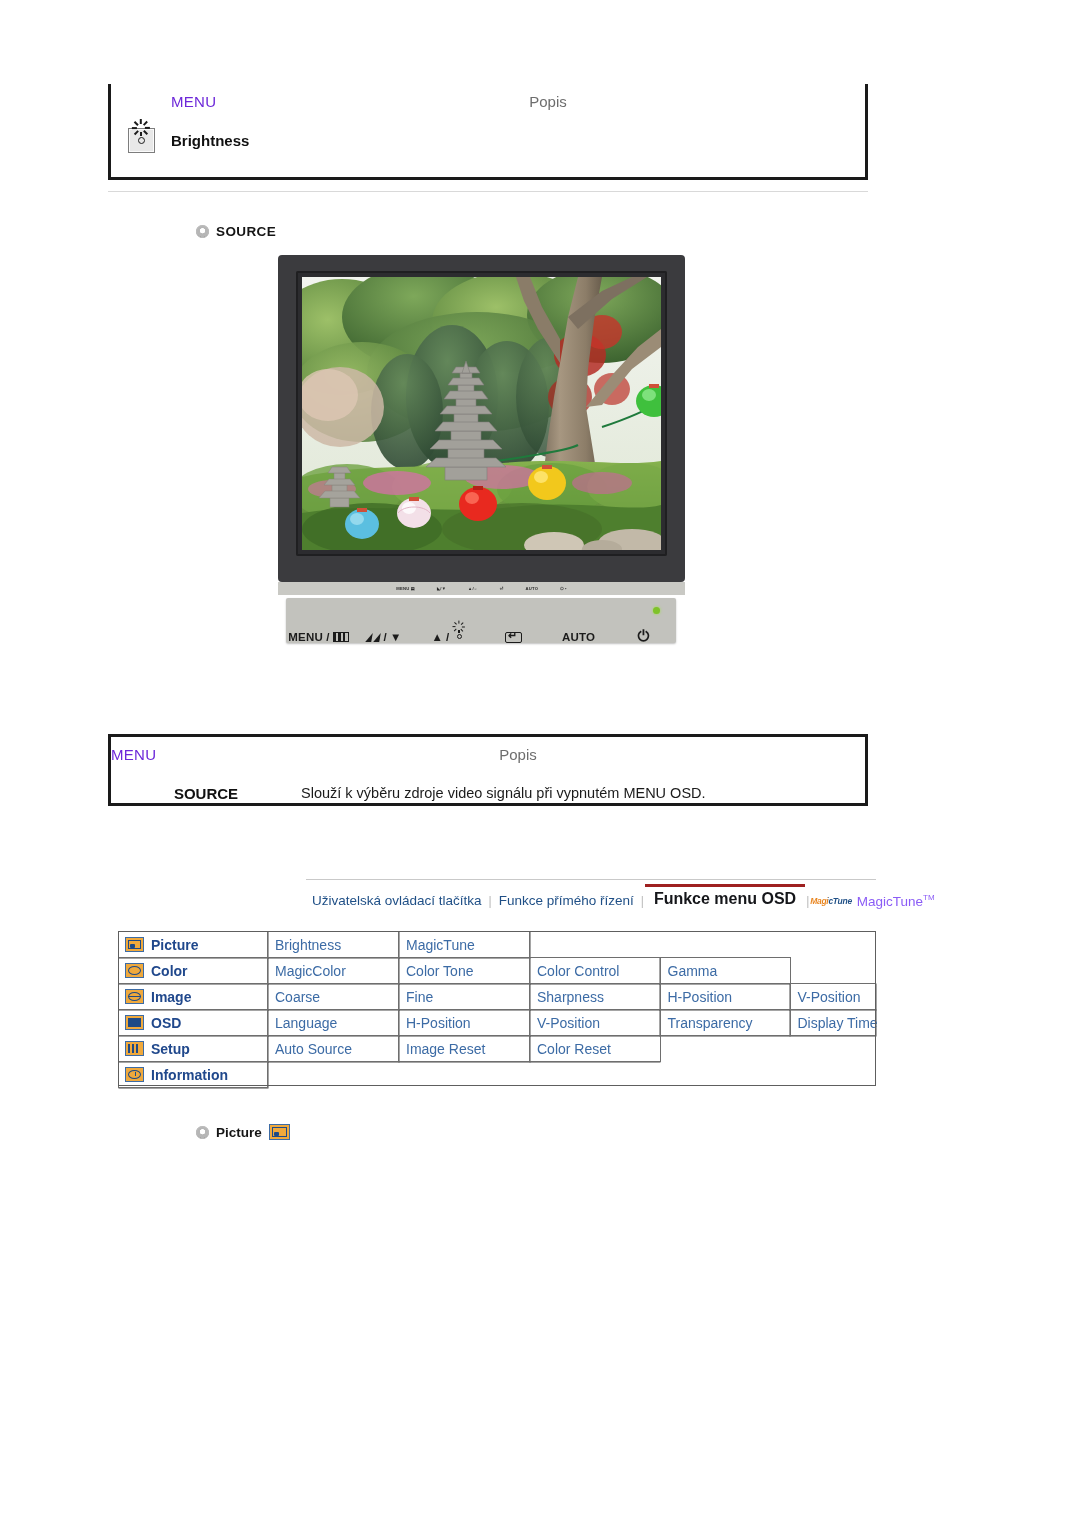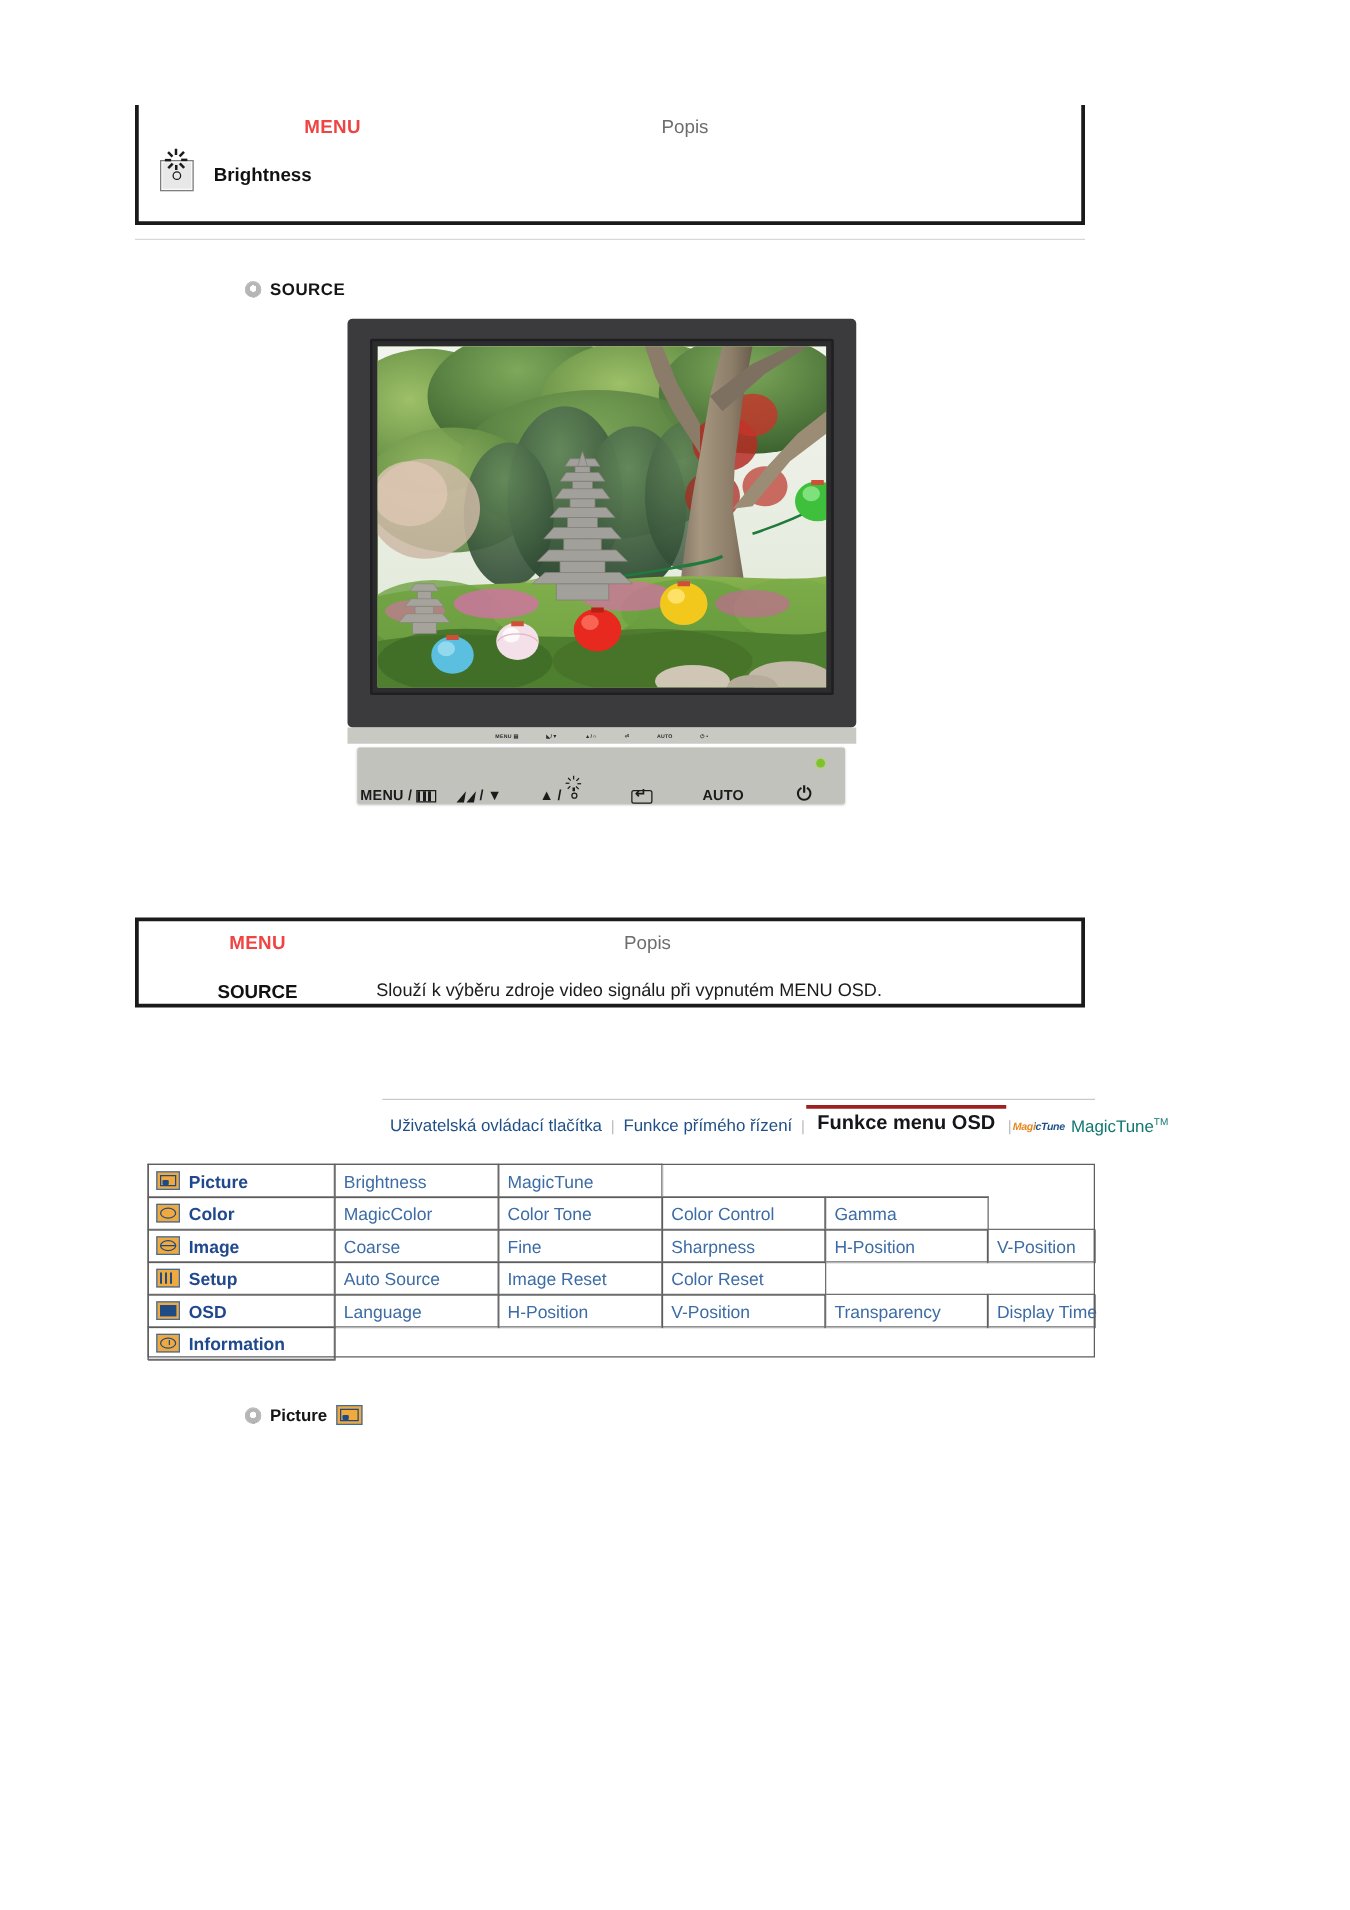--- a/index.html
+++ b/index.html
@@ -36,24 +36,24 @@
     align-items: center;
     height: 34px;
   }
   .mt-bodyrow {
     display: flex;
     align-items: center;
     height: 44px;
   }
   .mt-head-menu {
     width: 190px;
-    text-align: center;
+    text-align: left;
     font-size: 15px;
-    font-weight: bold;
-    color: #ef4444;
+    font-weight: normal;
+    color: #6d28d9;
     letter-spacing: .3px;
   }
   .mt-head-popis {
     flex: 1;
     text-align: center;
     font-size: 15px;
     color: #6d6d6d;
     padding-right: 130px;
     box-sizing: border-box;
   }
@@ -338,21 +338,21 @@
     border-top: 3px solid #9e2020;
     margin-top: -3px;
     padding: 3px 9px 0 9px;
   }
   .nav-sep {
     font-size: 12px;
     color: #b9b9b9;
     padding: 0 1px;
   }
   .nav-item.muted {
-    color: #0f766e;
+    color: #8b5cf6;
   }
   .mt-logo {
     display: inline-block;
     font-size: 8.5px;
     font-weight: bold;
     font-style: italic;
     color: #1f4f86;
     background: linear-gradient(to right, #e8821a 0 42%, #1f4f86 42% 100%);
     -webkit-background-clip: text;
     background-clip: text;
@@ -775,42 +775,42 @@
       </td>
       <td class="bx">Coarse</td>
       <td class="bx">Fine</td>
       <td class="bx">Sharpness</td>
       <td class="bx">H-Position</td>
       <td class="bx">V-Position</td>
     </tr>
     <tr>
       <td class="cat bx">
         <span class="cat-wrap">
+            <span class="osd-ico osd"></span>
+        <span>OSD</span>
+          </span>
+      </td>
+      <td class="bx">Language</td>
+      <td class="bx">H-Position</td>
+      <td class="bx">V-Position</td>
+      <td class="bx">Transparency</td>
+      <td class="bx">Display Time</td>
+    </tr>
+    <tr>
+      <td class="cat bx">
+        <span class="cat-wrap">
             <span class="osd-ico setup"></span>
         <span>Setup</span>
           </span>
       </td>
       <td class="bx">Auto Source</td>
       <td class="bx">Image Reset</td>
       <td class="bx">Color Reset</td>
       <td class="blank"></td>
       <td class="blank"></td>
-    </tr>
-    <tr>
-      <td class="cat bx">
-        <span class="cat-wrap">
-            <span class="osd-ico osd"></span>
-        <span>OSD</span>
-          </span>
-      </td>
-      <td class="bx">Language</td>
-      <td class="bx">H-Position</td>
-      <td class="bx">V-Position</td>
-      <td class="bx">Transparency</td>
-      <td class="bx">Display Time</td>
     </tr>
     <tr>
       <td class="cat bx">
         <span class="cat-wrap">
             <span class="osd-ico info"></span>
         <span>Information</span>
           </span>
       </td>
       <td class="blank"></td>
       <td class="blank"></td>

